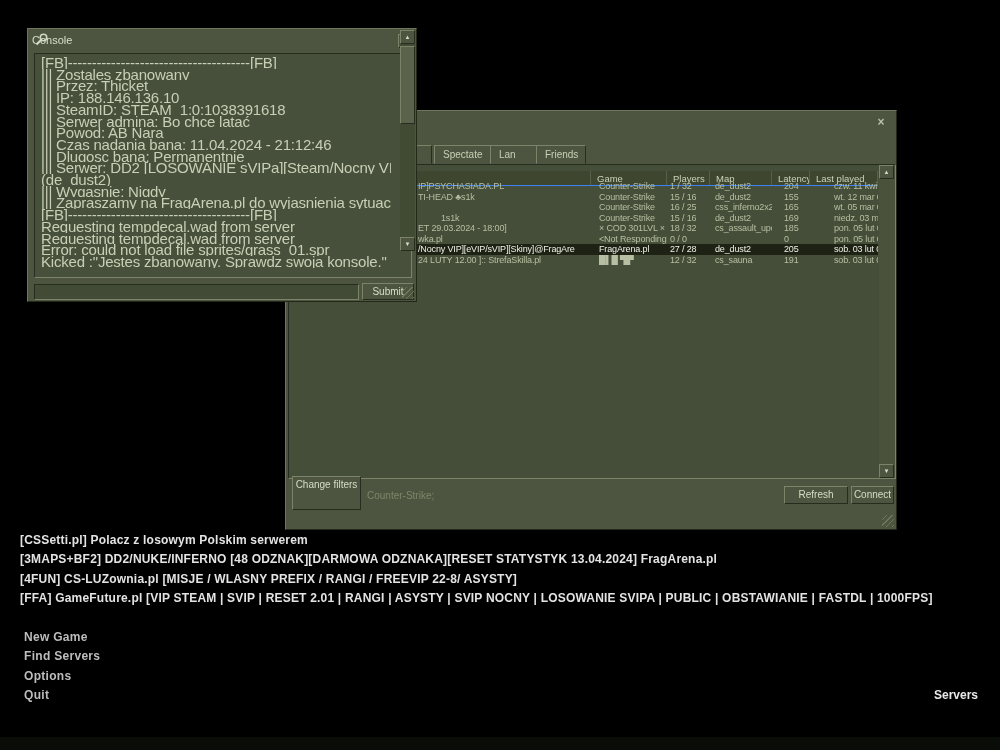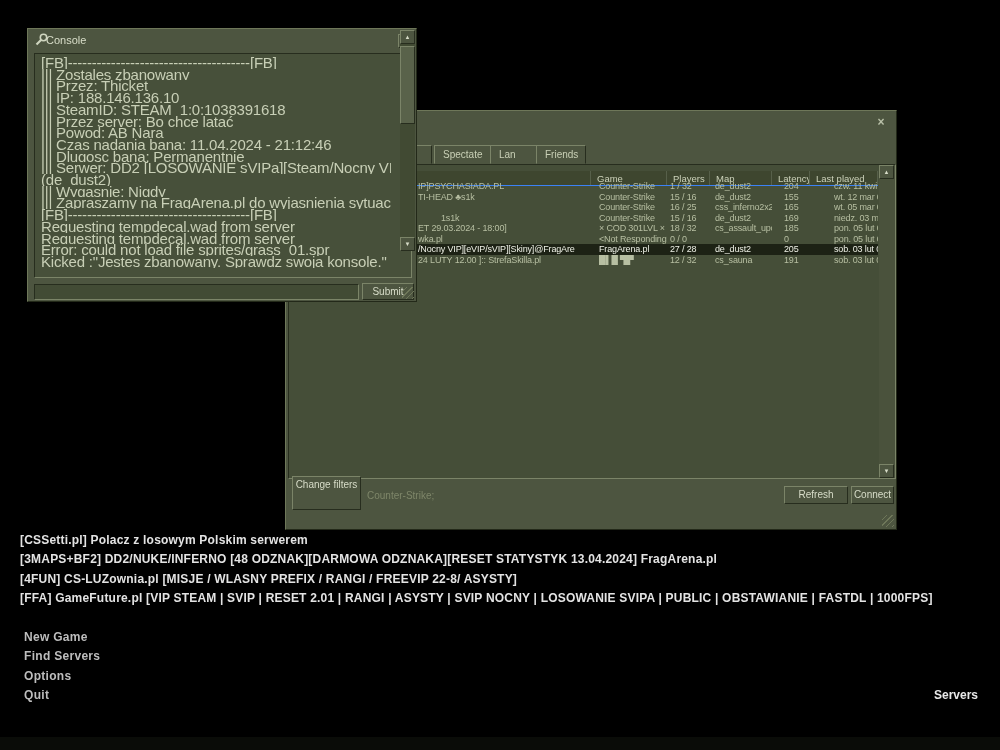--- a/index.html
+++ b/index.html
@@ -58,21 +58,21 @@
   #btn-filters{left:6px;top:365px;width:69px;height:34px;line-height:16px;}
   #filter-text{position:absolute;left:81px;top:379px;font-size:10px;color:#7e8669;}
   #btn-refresh{left:498px;top:375px;width:64px;height:18px;line-height:16px;}
   #btn-connect{left:565px;top:375px;width:43px;height:18px;line-height:16px;}
   .grip{position:absolute;right:2px;bottom:2px;width:12px;height:12px;
     background:repeating-linear-gradient(135deg,transparent 0 3px,#6e7759 3px 4px);}
   
   #con-win{left:27px;top:28px;width:390px;height:274px;z-index:2;
     border:1px solid;border-color:#6e7759 #232919 #232919 #6e7759;}
   #con-titlebar{position:absolute;left:0;top:0;width:100%;height:22px;}
-  #con-title{position:absolute;left:18px;top:5px;font-size:11px;color:#d9dec9;}
+  #con-title{position:absolute;left:4px;top:5px;font-size:11px;color:#d9dec9;}
   #steam-icon{position:absolute;left:7px;top:4px;}
   #con-close{position:absolute;left:370px;top:5px;width:15px;height:14px;background:var(--win);
     border:1px solid;border-color:var(--bl) var(--bd) var(--bd) var(--bl);
     color:#cfd5bf;font-size:9px;text-align:center;line-height:12px;}
   #con-log{position:absolute;left:6px;top:24px;width:378px;height:225px;background:#47503a;
     border:1px solid;border-color:var(--bd) var(--bl) var(--bl) var(--bd);
     padding:3px 20px 3px 6px;overflow:hidden;}
   .log-line{font-size:15px;letter-spacing:-0.2px;line-height:11.7px;color:#c8cfb6;
     white-space:nowrap;overflow:hidden;}
   #con-scroll{position:absolute;right:1px;top:1px;width:15px;height:221px;background:#414a33;}
@@ -202,21 +202,21 @@
       </svg>
       <span id="con-title">Console</span>
       <div id="con-close">✕</div>
     </div>
     <div id="con-log">
         <div class="log-line">[FB]--------------------------------------[FB]</div>
         <div class="log-line">||| Zostales zbanowany</div>
         <div class="log-line">||| Przez: Thicket</div>
         <div class="log-line">||| IP: 188.146.136.10</div>
         <div class="log-line">||| SteamID: STEAM_1:0:1038391618</div>
-        <div class="log-line">||| Przez server: Bo chce latać</div>
+        <div class="log-line">||| Serwer admina: Bo chce latać</div>
         <div class="log-line">||| Powod: AB Nara</div>
         <div class="log-line">||| Czas nadania bana: 11.04.2024 - 21:12:46</div>
         <div class="log-line">||| Dlugosc bana: Permanentnie</div>
         <div class="log-line">||| Serwer: DD2 [LOSOWANIE sVIPa][Steam/Nocny VIP][eVIP/sVIP][Skiny]@FragArena.pl</div>
         <div class="log-line">(de_dust2)</div>
         <div class="log-line">||| Wygasnie: Nigdy</div>
         <div class="log-line">||| Zapraszamy na FragArena.pl do wyjasnienia sytuacji</div>
         <div class="log-line">[FB]--------------------------------------[FB]</div>
         <div class="log-line">Requesting tempdecal.wad from server</div>
         <div class="log-line">Requesting tempdecal.wad from server</div>

